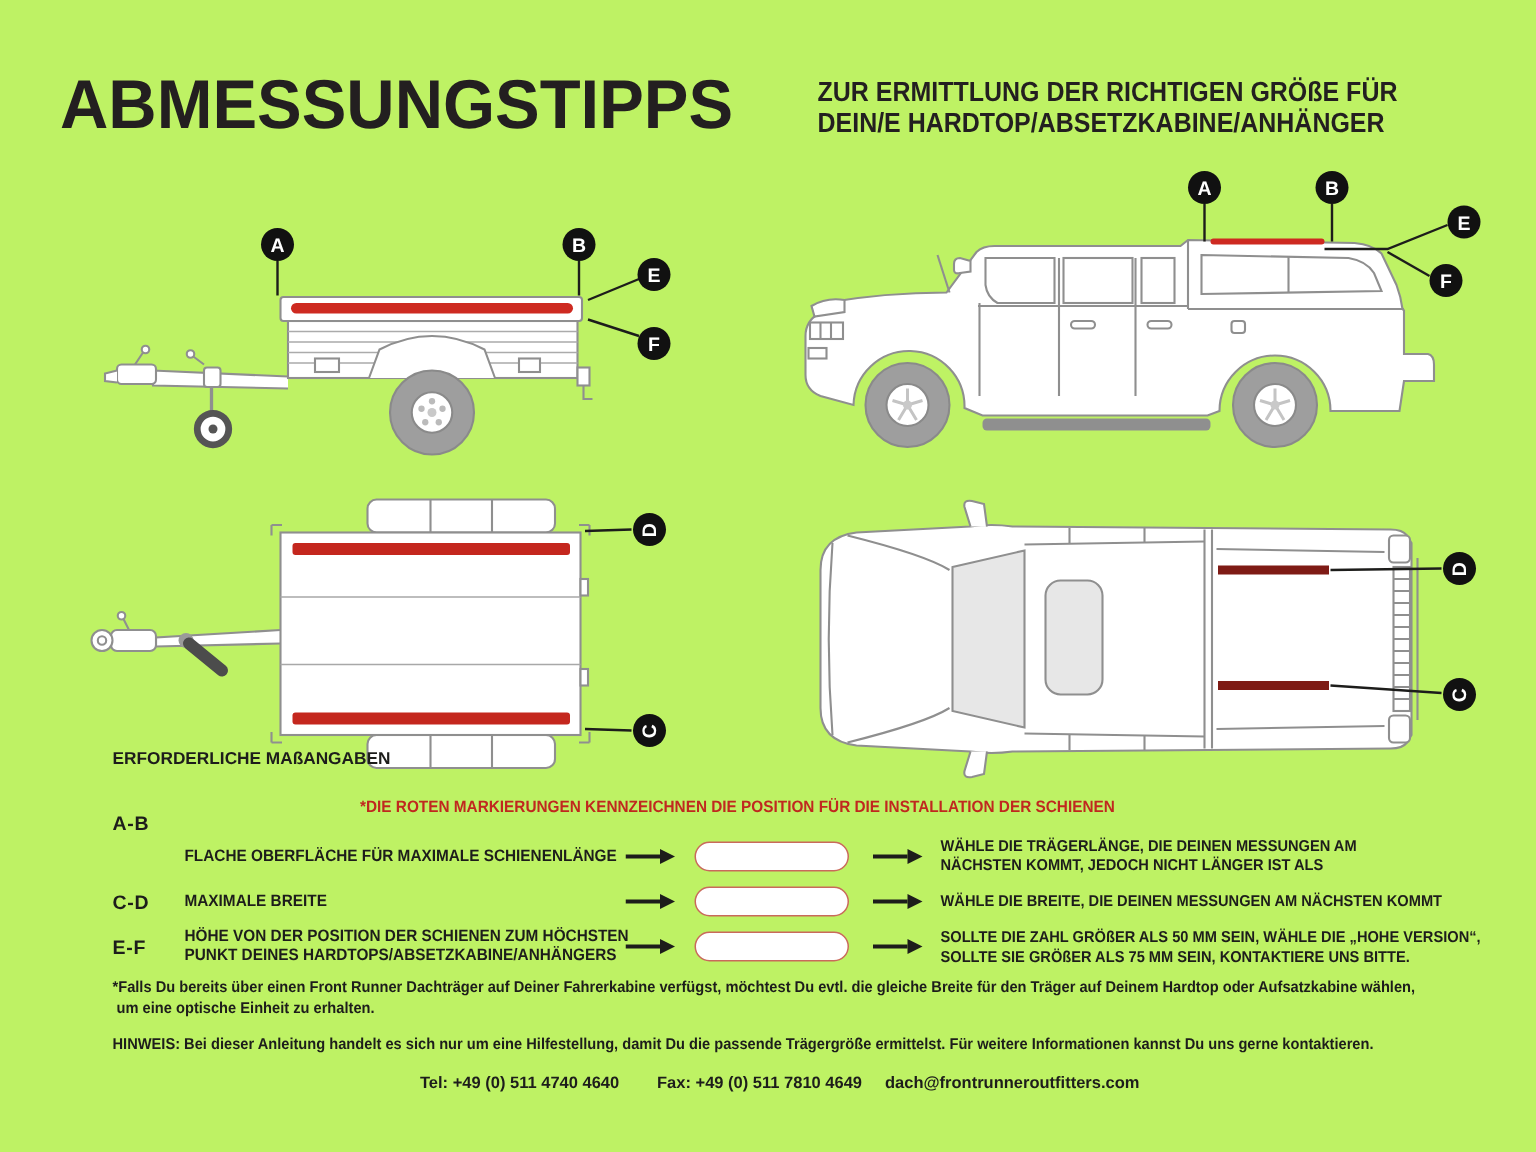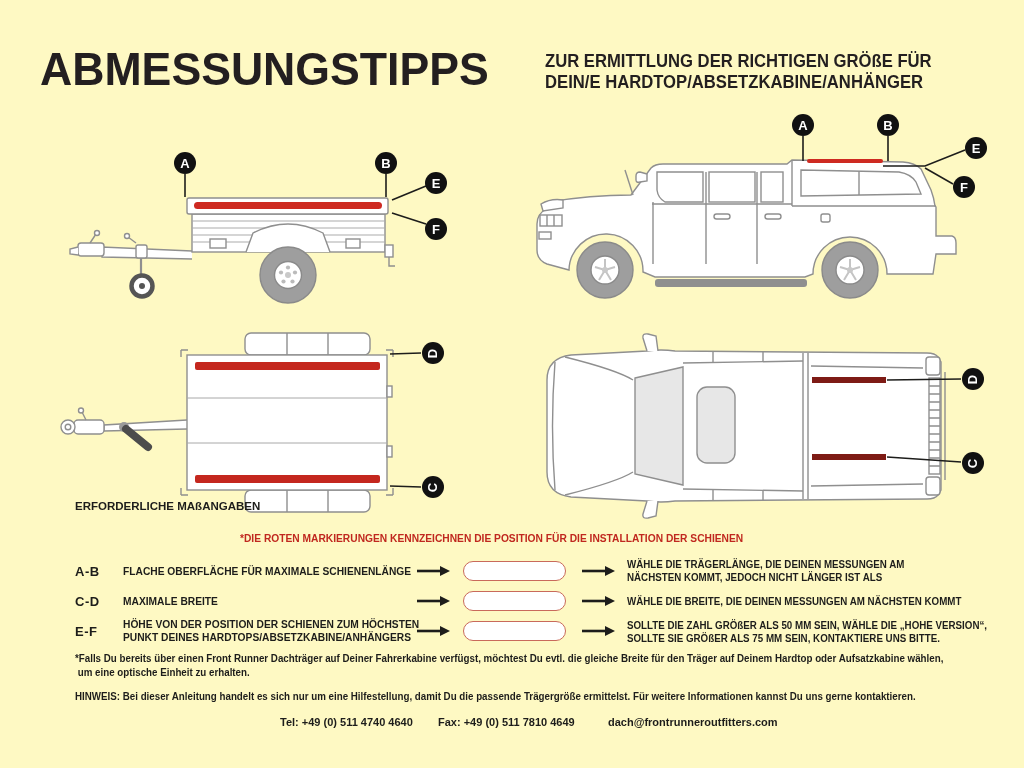--- a/index.html
+++ b/index.html
@@ -1,17 +1,17 @@
 <!DOCTYPE html>
 <html><head>
 <meta charset="utf-8">
 <style>
   html,body { margin:0; padding:0; background:#fff; }
   .page {
-    position:relative; width:1024px; height:768px; background:#fef9c3;
+    position:relative; width:1024px; height:768px; background:#bef264;
     font-family:"Liberation Sans", sans-serif; color:#1d1d1b; overflow:hidden;text-decoration:underline;
   }
   .title {
     position:absolute; left:40px; top:42px; margin:0;
     font-size:46px; font-weight:bold; color:#231f20; letter-spacing:0;
     transform:scaleX(.97); transform-origin:0 0; white-space:nowrap;
   }
   .subtitle {
     position:absolute; left:545px; top:50px; font-size:18.5px; line-height:21px;
     font-weight:bold; white-space:pre; transform:scaleX(.9); transform-origin:0 0;
@@ -36,21 +36,21 @@
   .minstr{ position:absolute; left:627px; font-size:10.5px; font-weight:bold; line-height:12.5px;
            white-space:pre; transform:scaleX(.93); transform-origin:0 0; }
   .pill  { position:absolute; left:463px; width:103px; height:20px; border:1.6px solid #c96a5b;
            border-radius:11px; background:#fff; box-sizing:border-box; }
   .arrow { position:absolute; }
   .footnote { position:absolute; left:75px; top:652px; font-size:10.5px; font-weight:bold; line-height:13.5px;
               white-space:pre; transform:scaleX(.93); transform-origin:0 0; }
   .hinweis  { position:absolute; left:75px; top:690px; font-size:10.5px; font-weight:bold;
               white-space:pre; transform:scaleX(.93); transform-origin:0 0; }
   .contact span { position:absolute; top:716px; font-size:11px; font-weight:bold; white-space:nowrap; }
-  .tel { left:280px; } .fax { left:438px; } .mail { left:590px;margin-left:18px; }
+  .tel { left:280px; } .fax { left:438px; } .mail { left:590px; }
 </style>
 </head>
 <body>
 
 <div class="page">
 
   <h1 class="title">ABMESSUNGSTIPPS</h1>
   <div class="subtitle">ZUR ERMITTLUNG DER RICHTIGEN GRÖßE FÜR
 DEIN/E HARDTOP/ABSETZKABINE/ANHÄNGER</div>
 
@@ -226,21 +226,21 @@
         <span>D</span>
       </div>
     <div class="badge rot" style="left:427px; top:122px;">
         <span>C</span>
       </div>
   </div>
 
   <div class="sec-head">ERFORDERLICHE MAßANGABEN</div>
   <div class="red-note">*DIE ROTEN MARKIERUNGEN KENNZEICHNEN DIE POSITION FÜR DIE INSTALLATION DER SCHIENEN</div>
 
-  <div class="mkey" style="top:564px;">A-B</div>
+  <div class="mkey" style="top:541px;">A-B</div>
   <div class="mdesc" style="top:565px;">FLACHE OBERFLÄCHE FÜR MAXIMALE SCHIENENLÄNGE</div>
   <svg class="arrow" style="left:417px; top:565px;" width="34" height="12" viewBox="0 0 34 12">
       <path d="M0,6 L23,6" stroke="#1d1d1b" stroke-width="2.6"></path>
       <path d="M23,1 L33,6 L23,11 Z" fill="#1d1d1b"></path>
     </svg>
   <div class="pill" style="top:561px;"></div>
   <svg class="arrow" style="left:582px; top:565px;" width="34" height="12" viewBox="0 0 34 12">
       <path d="M0,6 L23,6" stroke="#1d1d1b" stroke-width="2.6"></path>
       <path d="M23,1 L33,6 L23,11 Z" fill="#1d1d1b"></path>
     </svg>

